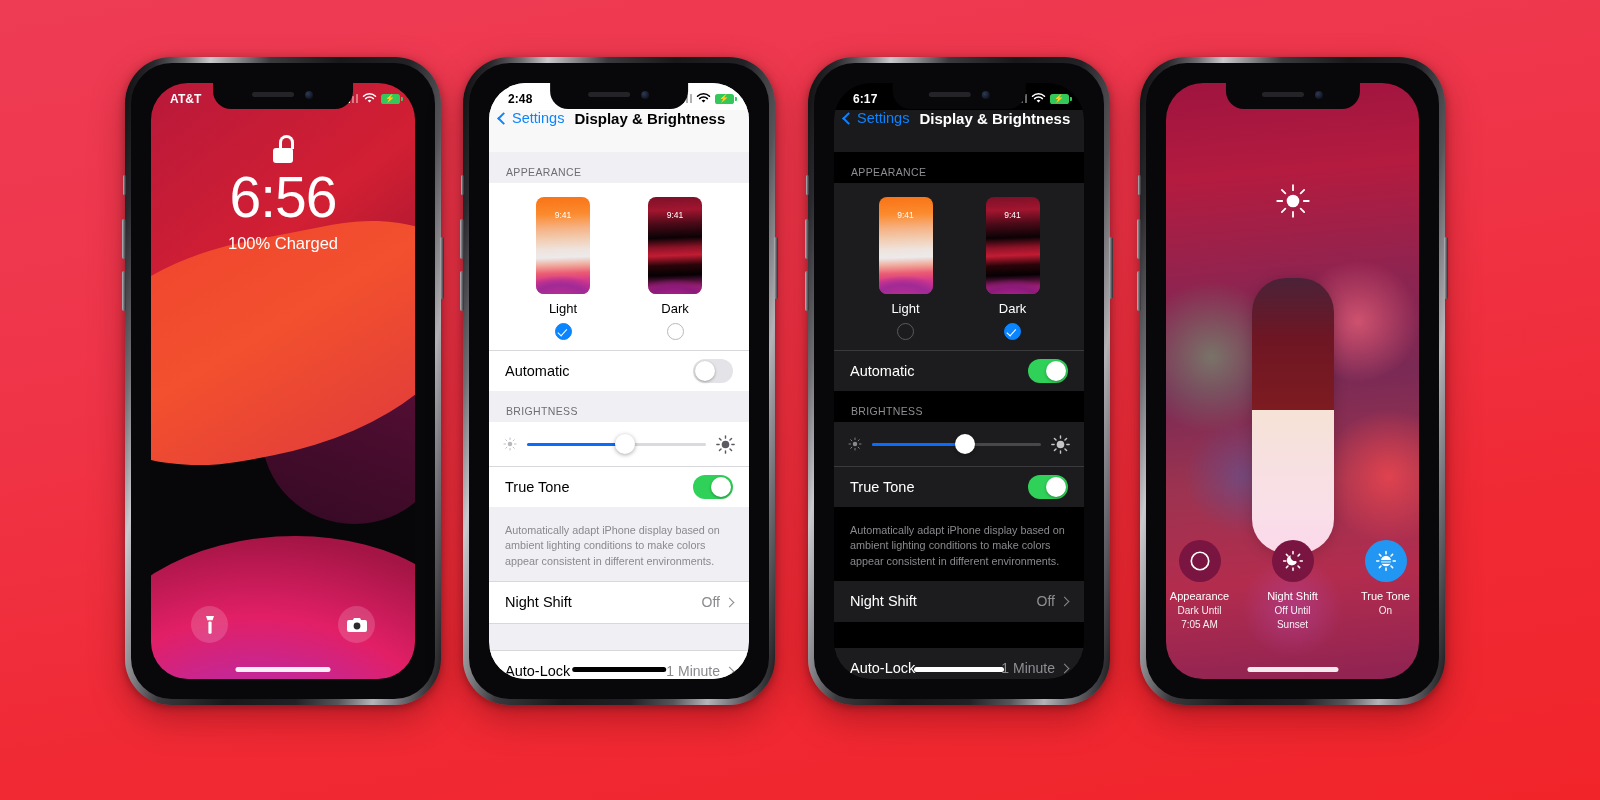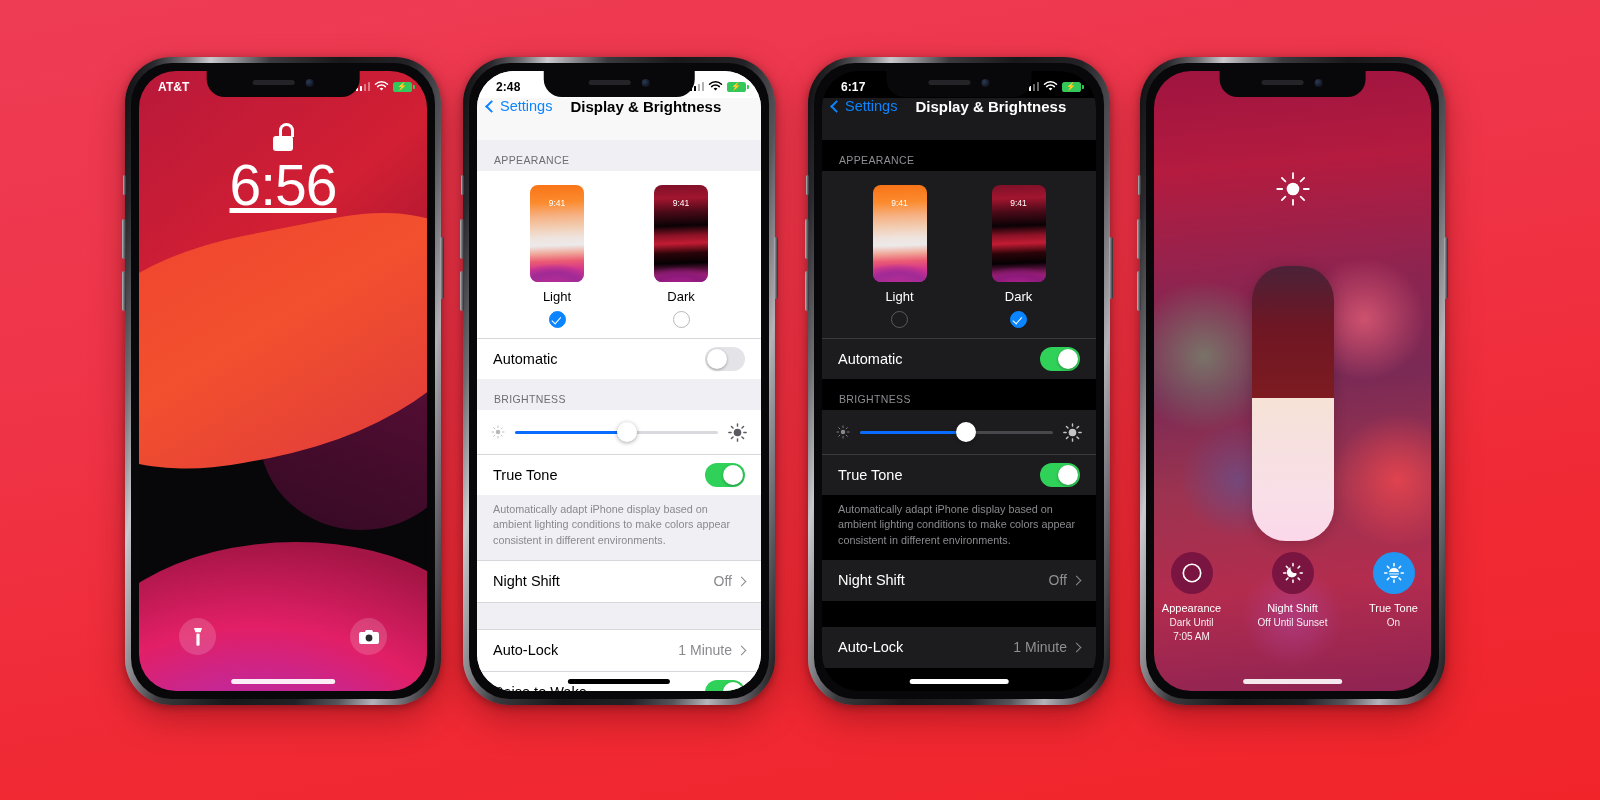--- a/index.html
+++ b/index.html
@@ -17,21 +17,21 @@
     position: absolute;
     border-radius: 46px;
     background: linear-gradient(100deg,#0c0c0e 0%,#2a2a2e 7%,#6e6e73 14%,#c9c9ce 20%,#8d8d92 26%,#3a3a3e 34%,#18181a 50%,#222226 66%,#55555a 76%,#b4b4b9 84%,#6a6a70 91%,#141416 100%);
     padding: 6px;
     box-shadow: 0 14px 34px rgba(80,0,8,.35), 0 2px 8px rgba(0,0,0,.35);
   }
   .phone-inner {
     width: 100%; height: 100%;
     border-radius: 41px;
     background: #08080a;
-    padding: 8px;
+    padding: 20px;
     position: relative;
   }
   .screen {
     width: 100%; height: 100%;
     border-radius: 37px;
     overflow: hidden;
     position: relative;
     background: #000;
   }
   .notch {
@@ -74,37 +74,37 @@
   .bolt { font-size: 8px; color: #fff; line-height: 1; font-weight: 900; }
 
   
   .navbar {
     position: relative; height: 42px; display: flex; align-items: flex-start;
     padding: 0 10px; font-size: 14.5px; z-index: 20;
   }
   .nav-back { display: flex; align-items: center; color: #0a84ff; gap: 1px; cursor: pointer; }
   .chev-l { width: 9px; height: 9px; border-left: 2.4px solid #0a84ff; border-bottom: 2.4px solid #0a84ff;
     transform: rotate(45deg); margin-right: 3px; }
-  .nav-title { font-weight: bold; font-size: 15px; margin-left: 18px; }
+  .nav-title { font-weight: bold; font-size: 15px; margin-left: 10px; }
 
   
   .scroll { position: absolute; top: 0; left: 0; right: 0; bottom: 0; overflow: hidden; }
   .grouphead { font-size: 10.5px; letter-spacing: .35px; padding: 14px 17px 5px; }
   .card { }
   .row {
     display: flex; align-items: center; justify-content: space-between;
     padding: 0 16px; height: 41px; font-size: 14.5px; position: relative;
   }
   .row + .row:before {
     content: ""; position: absolute; left: 16px; right: 0; top: 0; height: 1px;
   }
   .rowval { display: flex; align-items: center; gap: 6px; font-size: 14px; }
   .chev-r { width: 7px; height: 7px; border-right: 1.8px solid #8a8a8e; border-top: 1.8px solid #8a8a8e;
     transform: rotate(45deg); }
-  .footnote { font-size: 10.8px; line-height: 1.42; padding: 7px 16px 12px; }
+  .footnote { font-size: 10.8px; line-height: 1.42; padding: 7px 16px 12px; margin-top: 9px; }
 
   
   .toggle { width: 40px; height: 24px; border-radius: 13px; position: relative; cursor: pointer; flex: none; }
   .toggle .knob { position: absolute; top: 2px; width: 20px; height: 20px; border-radius: 50%;
     background: #fff; box-shadow: 0 1px 3px rgba(0,0,0,.32); }
   .toggle.on  { background: #30d158; }
   .toggle.on .knob  { right: 2px; }
   .toggle.off .knob { left: 2px; }
 
   
@@ -155,21 +155,21 @@
     border-radius: 52% 48% 0 0; }
   .lock-wp .b4 { position: absolute; right: -12%; top: 44%; width: 70%; height: 30%;
     background: linear-gradient(200deg,#6c1040,#3c0a28); border-radius: 50%; opacity: .85; }
   .lock-clock { position: absolute; top: 0; left: 0; right: 0; text-align: center;
     color: #fff; padding-top: 52px; z-index: 10; }
   .lock-unlock { margin: 0 auto 6px; width: 24px; height: 28px; position: relative; }
   .lock-body { position: absolute; bottom: 0; left: 2px; width: 20px; height: 15px;
     border-radius: 3px; background: #fff; }
   .lock-shackle { position: absolute; top: 0; left: 8px; width: 15px; height: 14px;
     border: 3.2px solid #fff; border-bottom: none; border-radius: 8px 8px 0 0; }
-  .lock-time { font-size: 57px; font-weight: 300; letter-spacing: -1px; line-height: 1; text-decoration: underline; }
+  .lock-time { font-size: 57px; font-weight: 300; letter-spacing: -1px; line-height: 1; }
   .lock-sub { font-size: 16.5px; font-weight: 300; margin-top: 8px; }
   .lock-actions { position: absolute; bottom: 36px; left: 0; right: 0;
     display: flex; justify-content: space-between; padding: 0 40px; z-index: 10; }
   .lock-btn { width: 37px; height: 37px; border-radius: 50%; background: rgba(255,255,255,.16);
     display: flex; align-items: center; justify-content: center; cursor: pointer; }
 
   
   .cc-wp { position: absolute; inset: 0; overflow: hidden;
     background:
       radial-gradient(circle 105px at 18% 46%, rgba(120,128,108,.85), rgba(120,128,108,0) 72%),
@@ -238,20 +238,21 @@
             </span>
         </span>
       </div>
 
       <div class="lock-clock">
         <div class="lock-unlock">
           <div class="lock-shackle"></div>
             <div class="lock-body"></div>
         </div>
         <div class="lock-time">6:56</div>
+        <div class="lock-sub">100% Charged</div>
       </div>
 
       <div class="lock-actions">
         <div class="lock-btn">
           <svg width="14" height="20" viewBox="0 0 14 20">
             <path d="M3 1h8l-1.4 4.2H4.4z" fill="#fff"></path>
             <rect x="5.4" y="6.4" width="3.2" height="12.4" rx="1.2" fill="#fff"></rect>
           </svg>
         </div>
         <div class="lock-btn">

